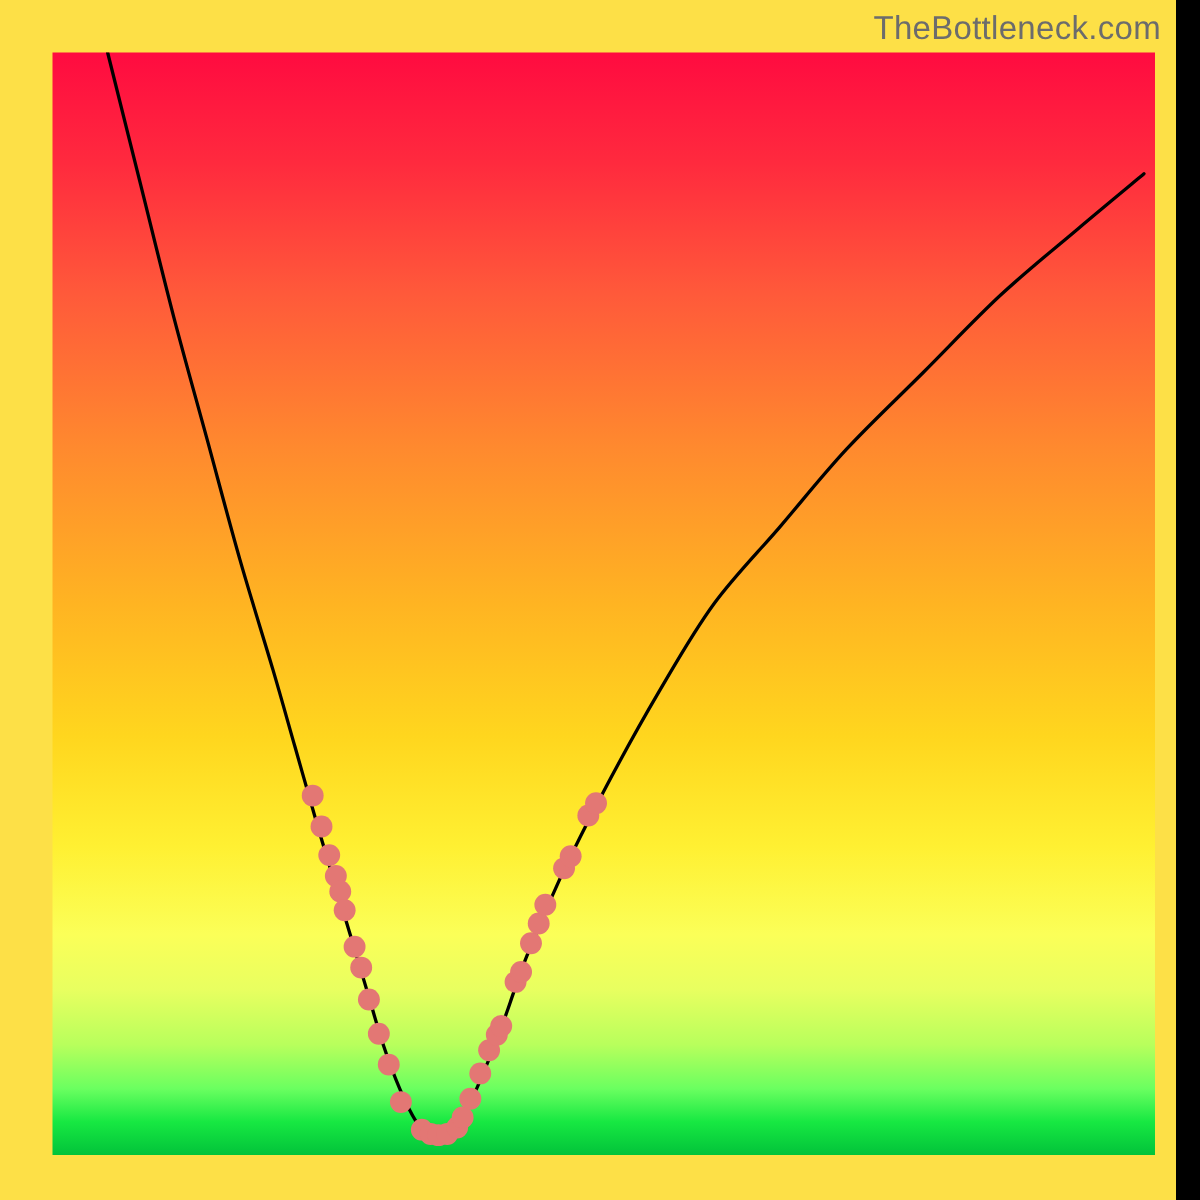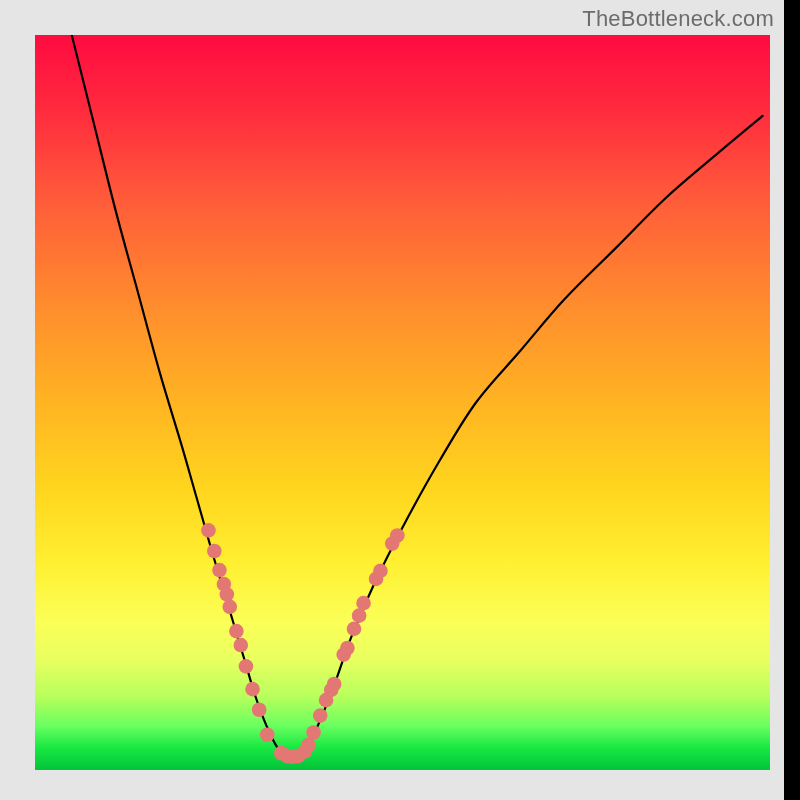--- a/index.html
+++ b/index.html
@@ -8,21 +8,21 @@
     width: 800px;
     height: 800px;
     overflow: hidden;
     background: #000;
     font-family: Arial, Helvetica, sans-serif;
   }
   .frame {
     position: relative;
     width: 784px;
     height: 800px;
-    background: #e5e5e5;
+    background: #fde047;
     text-align: right;
   }
   .plot-area {
     position: absolute;
     left: 35px;
     top: 35px;
     width: 735px;
     height: 735px;
     
     background: linear-gradient(

